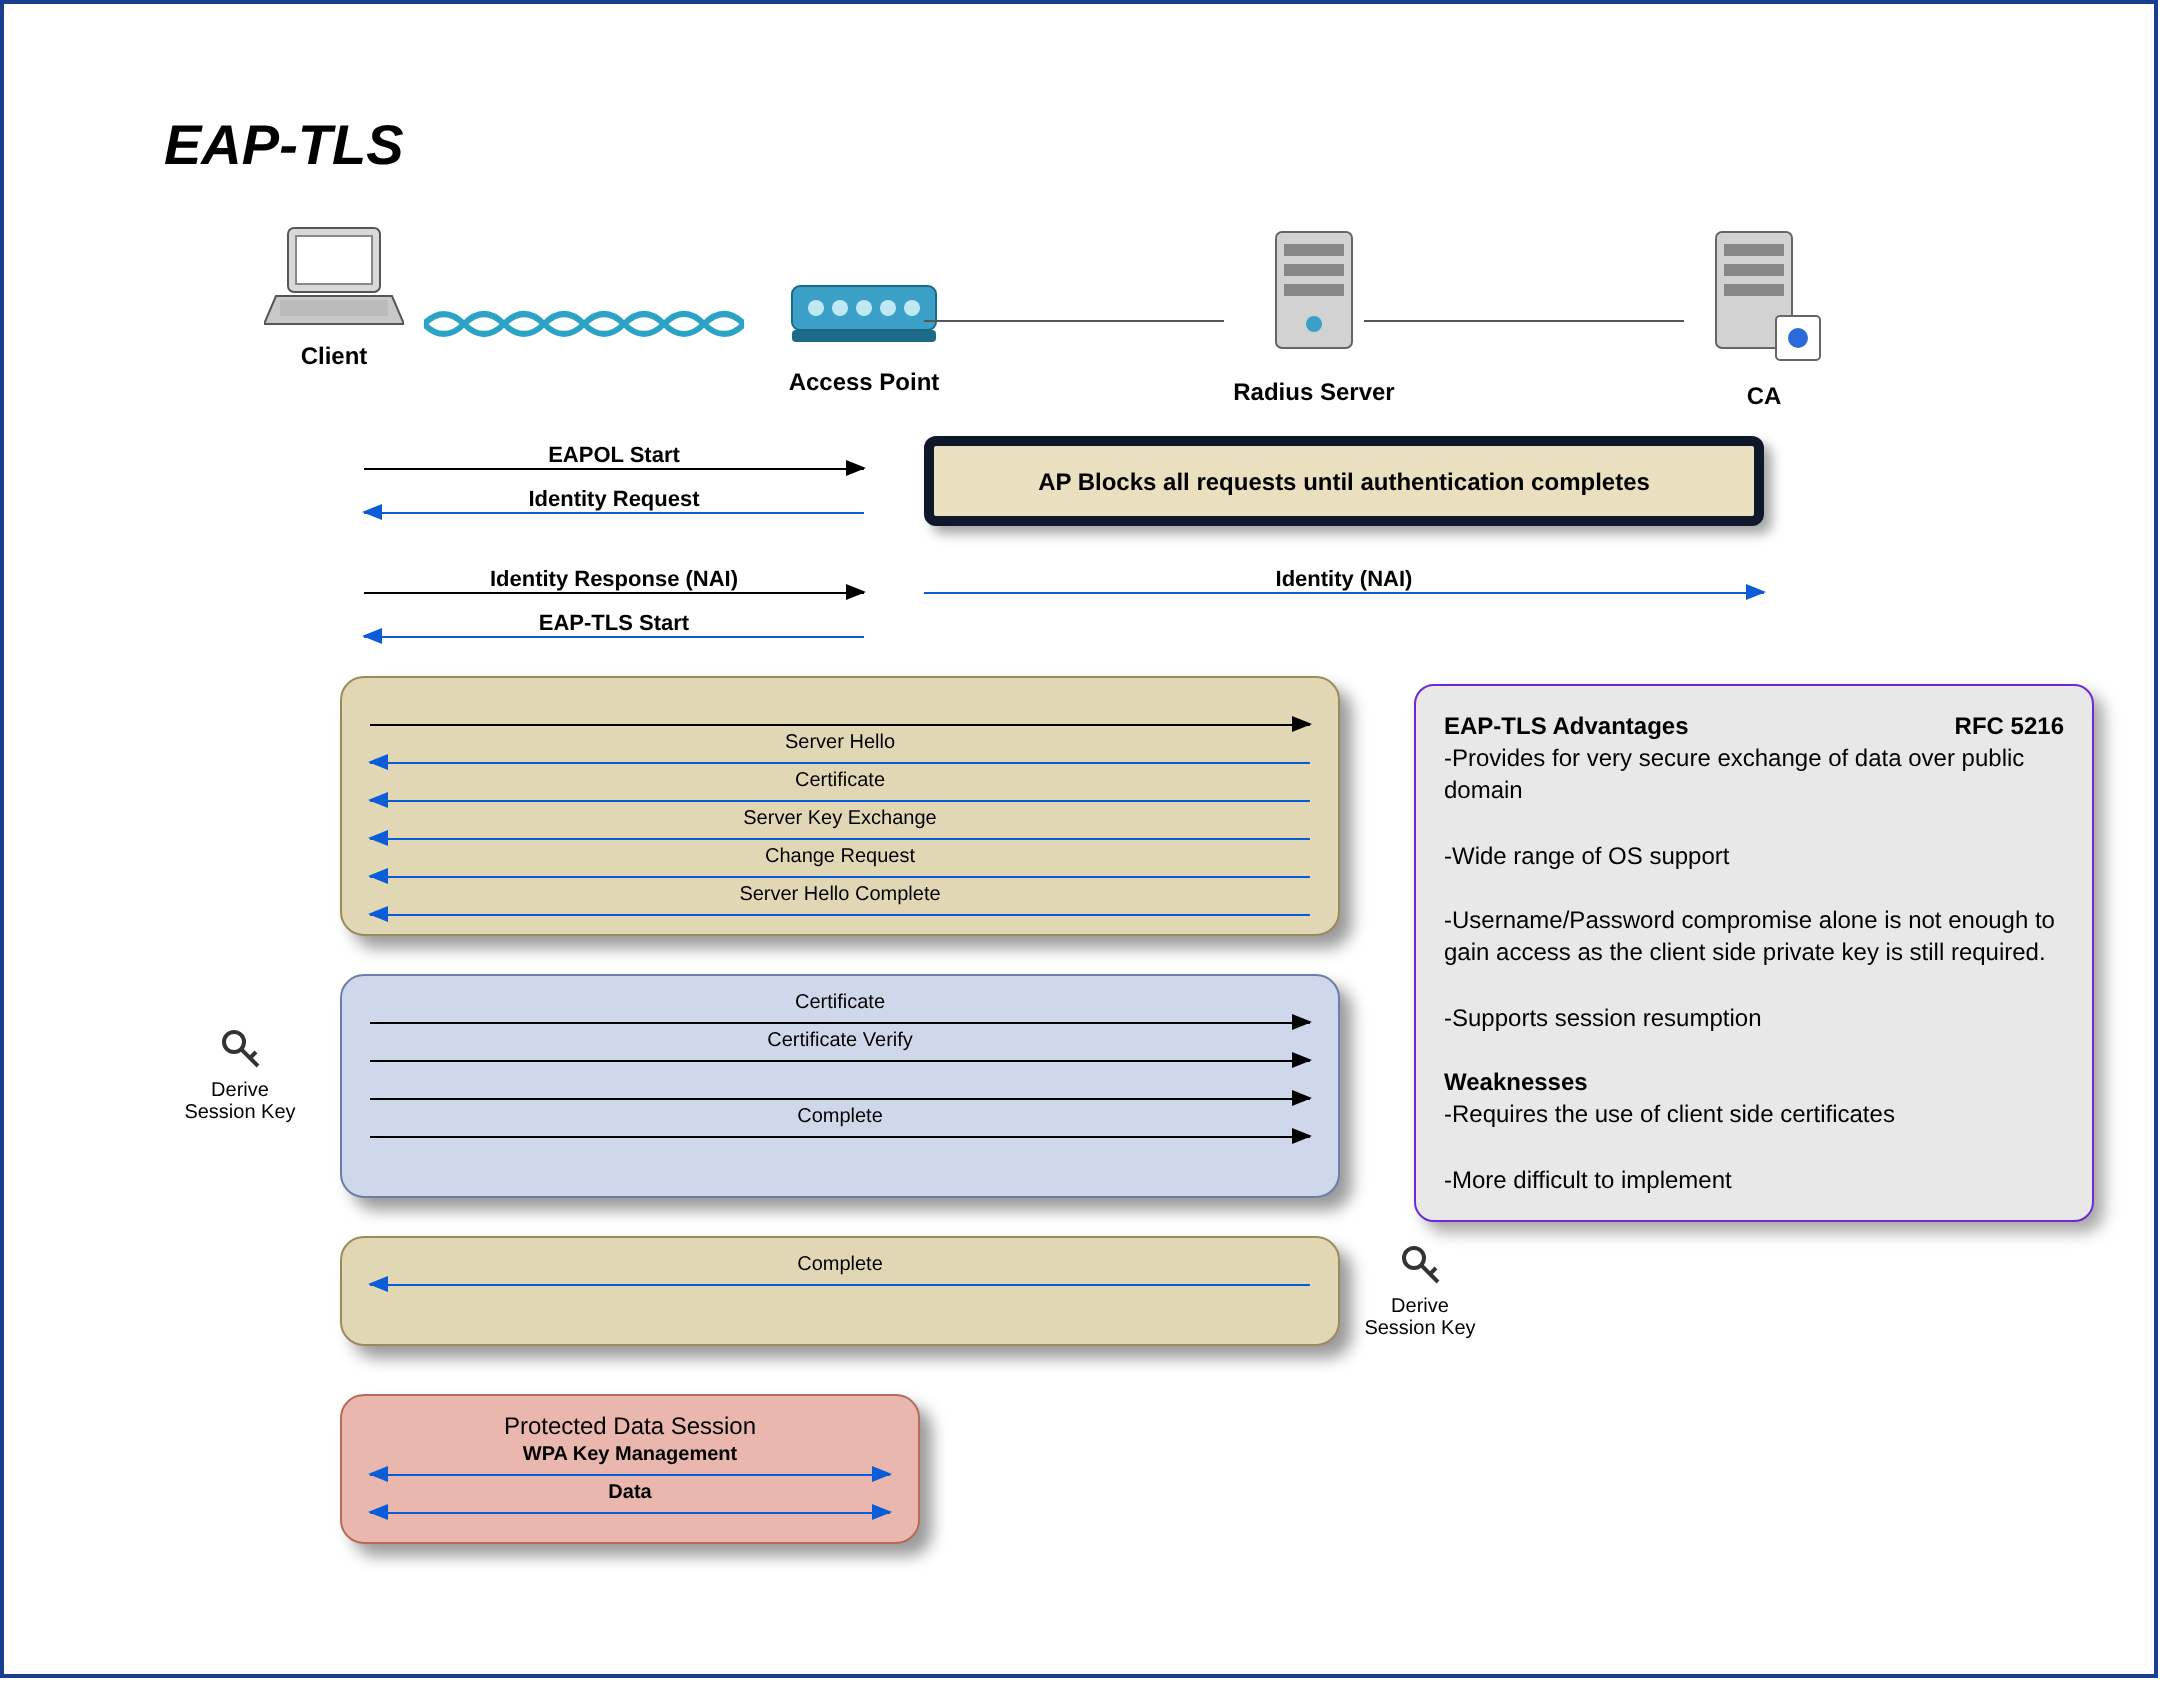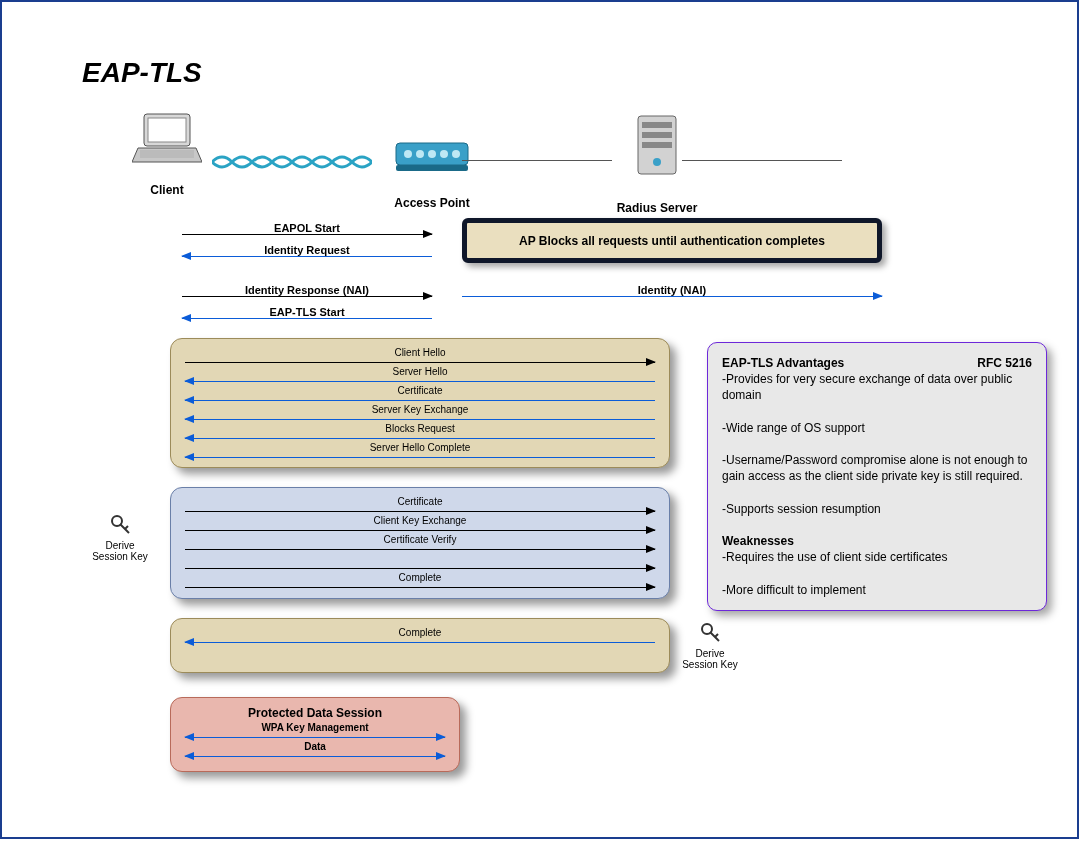--- a/index.html
+++ b/index.html
@@ -1,19 +1,19 @@
 <!DOCTYPE html>
 <html><head>
 <meta charset="utf-8">
 <style>
   html,body{margin:0;padding:0;font-family:Arial,Helvetica,sans-serif;background:#fff;}
   .page{border:2px solid #1a3d8f;width:1079px;height:839px;position:relative;box-sizing:border-box;background:#fff;padding-left:39px;}
   .title{position:absolute;top:55px;left:80px;font-style:italic;font-weight:bold;font-size:28px;}
   .node{position:absolute;text-align:center;font-size:12px;font-weight:bold;}
-  .node .lbl{margin-top:16px;}
+  .node .lbl{margin-top:4px;}
   .laptop svg,.router svg,.server svg{display:block;margin:0 auto;}
   
   .wave{position:absolute;top:150px;left:210px;width:160px;height:20px;}
   .line{position:absolute;height:1px;background:#555;}
   
   .arrow{position:absolute;font-size:11px;text-align:center;}
   .arrow .shaft{position:absolute;height:1px;background:#000;left:0;right:0;top:50%;}
   .arrow.blue .shaft{background:#0b5cd8;}
   .arrow .head{position:absolute;width:0;height:0;border-top:4px solid transparent;border-bottom:4px solid transparent;}
   .arrow .head.r{right:-1px;top:calc(50% - 4px);border-left:10px solid #000;}
@@ -31,21 +31,21 @@
   .row .shaft.black{background:#000;}
   .row .hd{position:absolute;width:0;height:0;border-top:4px solid transparent;border-bottom:4px solid transparent;top:11px;}
   .row .hd.r{right:-1px;border-left:10px solid #0b5cd8;}
   .row .hd.l{left:-1px;border-right:10px solid #0b5cd8;}
   .row .hd.r.black{border-left-color:#000;}
   .row .cap{position:absolute;left:0;right:0;top:0;text-align:center;font-size:10px;}
   .sidebox{position:absolute;right:30px;top:340px;width:310px;background:#e8e8e8;border:1px solid #6d28d9;border-radius:10px;box-shadow:5px 5px 8px rgba(0,0,0,0.35);padding:12px 14px;font-size:12px;line-height:1.35;}
   .sidebox .hd{font-weight:bold;}
   .keynote{position:absolute;font-size:10px;text-align:center;width:60px;}
   .keynote svg{display:block;margin:0 auto 2px;}
-  .ptitle{text-align:center;font-weight:bold;font-size:12px;margin-bottom:2px;}
+  .ptitle{text-align:center;font-weight:normal;font-size:12px;margin-bottom:2px;}
 </style>
 </head>
 <body>
 
 <div class="page">
 
   <div class="title">EAP-TLS</div>
 
   <div class="node laptop" style="left:115px;top:110px;width:100px">
     <svg width="70" height="55" viewBox="0 0 70 55">
@@ -85,20 +85,31 @@
       <rect x="10" y="10" width="30" height="6" fill="#888"></rect>
       <rect x="10" y="20" width="30" height="6" fill="#888"></rect>
       <rect x="10" y="30" width="30" height="6" fill="#888"></rect>
       <circle cx="25" cy="50" r="4" fill="#3aa0c8"></circle>
     </svg>
     <div class="lbl">Radius Server</div>
   </div>
 
   <div class="line" style="left:680px;top:158px;width:160px"></div>
 
+  <div class="node" style="left:835px;top:110px;width:90px">
+    <svg width="60" height="72" viewBox="0 0 60 72">
+      <rect x="6" y="4" width="38" height="58" rx="3" fill="#d2d2d2" stroke="#666"></rect>
+      <rect x="10" y="10" width="30" height="6" fill="#888"></rect>
+      <rect x="10" y="20" width="30" height="6" fill="#888"></rect>
+      <rect x="10" y="30" width="30" height="6" fill="#888"></rect>
+      <rect x="36" y="46" width="22" height="22" rx="2" fill="#fff" stroke="#666"></rect>
+      <circle cx="47" cy="57" r="5" fill="#2a6ad8"></circle>
+    </svg>
+    <div class="lbl">CA</div>
+  </div>
 
   <div class="arrow" style="left:180px;top:226px;width:250px">
     <span class="txt">EAPOL Start</span>
     <div class="shaft"></div><div class="head r"></div>
   </div>
   <div class="arrow blue" style="left:180px;top:248px;width:250px">
     <span class="txt">Identity Request</span>
     <div class="shaft"></div><div class="head l"></div>
   </div>
   <div class="arrow" style="left:180px;top:288px;width:250px">
@@ -114,59 +125,53 @@
     <span>AP Blocks all requests until authentication completes</span>
   </div>
 
   <div class="arrow blue" style="left:460px;top:288px;width:420px">
     <span class="txt">Identity (NAI)</span>
     <div class="shaft"></div><div class="head r"></div>
   </div>
 
   <div class="panel tan" style="left:168px;top:336px;width:500px;height:130px">
     <div class="row">
-        <div class="cap">Client Hello</div>
         <div class="shaft black"></div>
         <div class="hd r black"></div>
       </div>
     <div class="row">
         <div class="cap">Server Hello</div>
         <div class="shaft"></div>
         <div class="hd l"></div>
       </div>
     <div class="row">
         <div class="cap">Certificate</div>
         <div class="shaft"></div>
         <div class="hd l"></div>
       </div>
     <div class="row">
         <div class="cap">Server Key Exchange</div>
         <div class="shaft"></div>
         <div class="hd l"></div>
       </div>
     <div class="row">
-        <div class="cap">Blocks Request</div>
+        <div class="cap">Change Request</div>
         <div class="shaft"></div>
         <div class="hd l"></div>
       </div>
     <div class="row">
         <div class="cap">Server Hello Complete</div>
         <div class="shaft"></div>
         <div class="hd l"></div>
       </div>
   </div>
 
   <div class="panel blue" style="left:168px;top:485px;width:500px;height:112px">
     <div class="row">
         <div class="cap">Certificate</div>
-        <div class="shaft black"></div>
-        <div class="hd r black"></div>
-      </div>
-    <div class="row">
-        <div class="cap">Client Key Exchange</div>
         <div class="shaft black"></div>
         <div class="hd r black"></div>
       </div>
     <div class="row">
         <div class="cap">Certificate Verify</div>
         <div class="shaft black"></div>
         <div class="hd r black"></div>
       </div>
     <div class="row">
         <div class="shaft black"></div>

